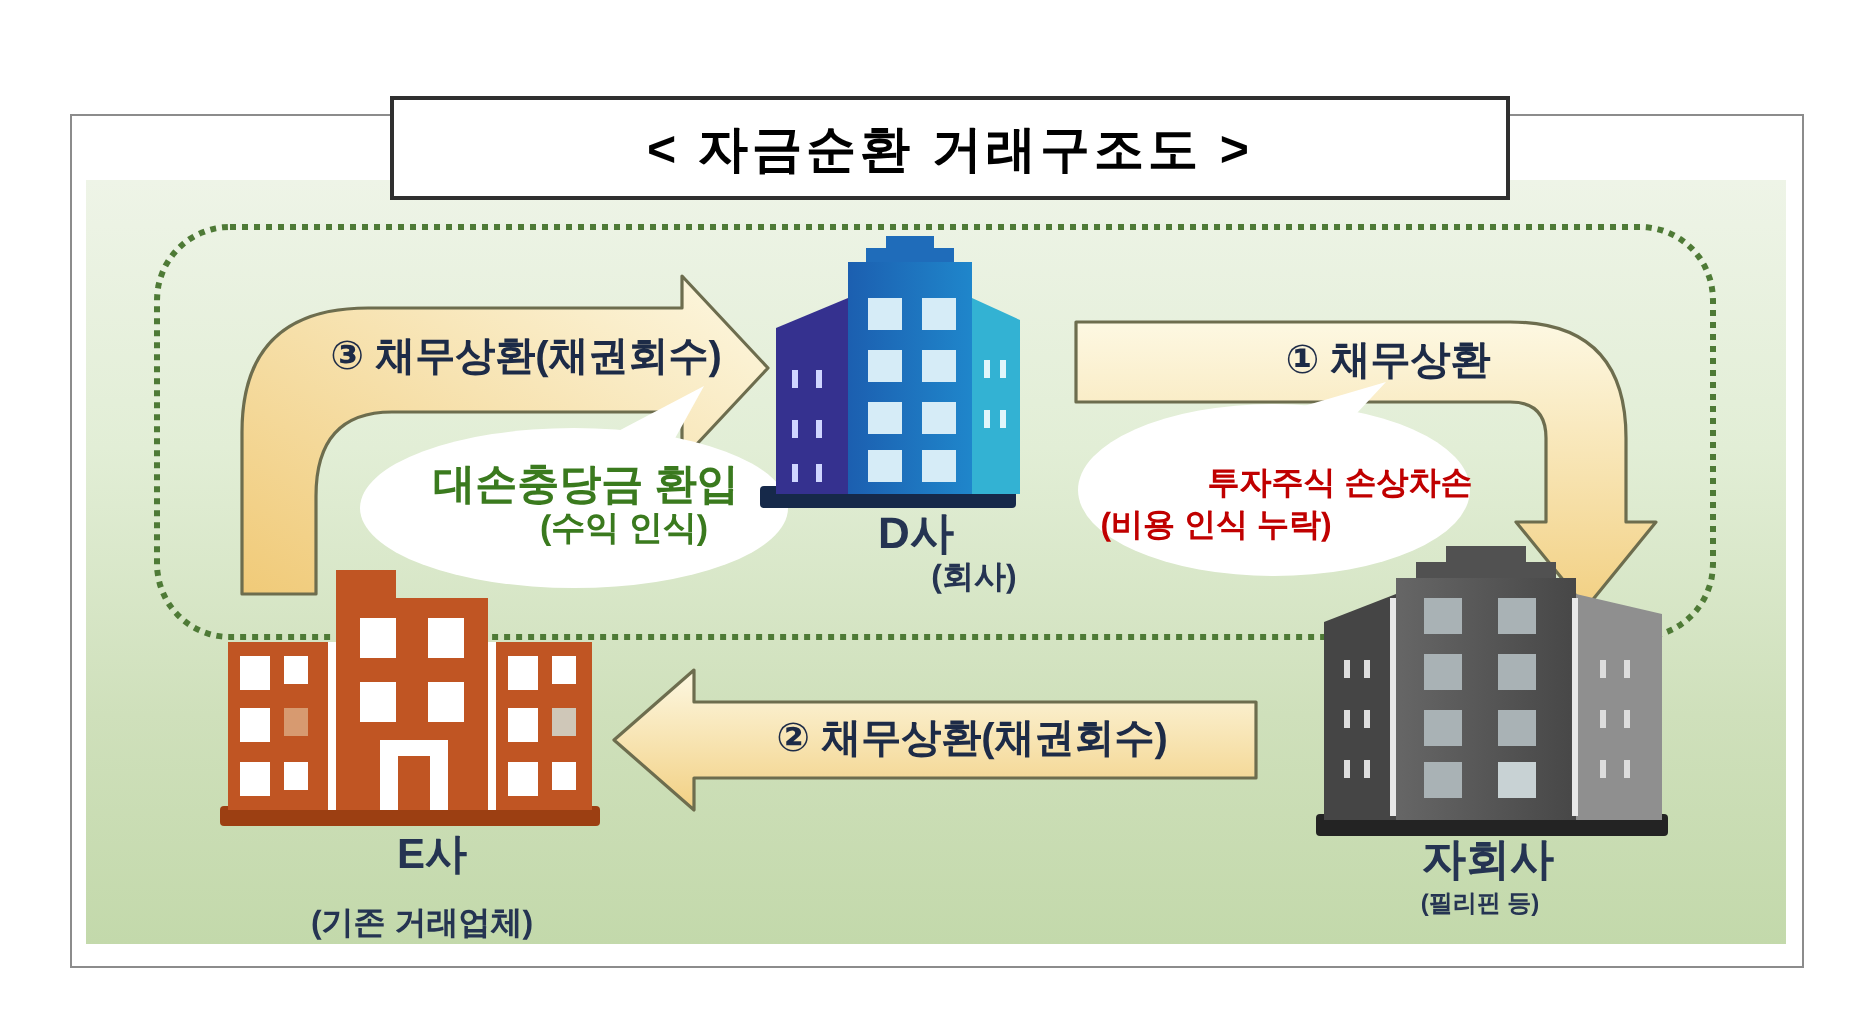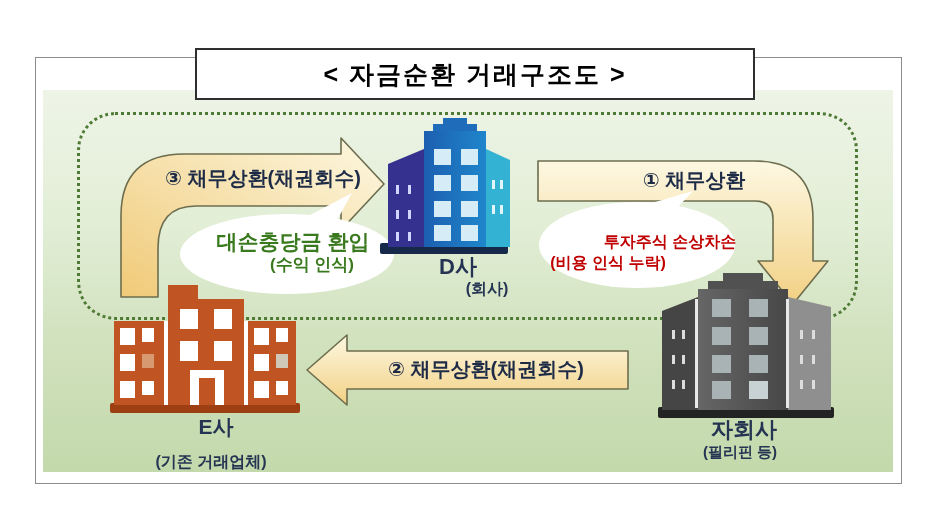--- a/index.html
+++ b/index.html
@@ -180,21 +180,21 @@
   <div class="lbl green-lbl" style="left:293px;top:242px;font-size:21px;">대손충당금 환입</div>
   <div class="lbl green-lbl" style="left:312px;top:264px;font-size:17px;text-align:right;">(수익 인식)</div>
 
   <div class="lbl red-lbl" style="left:634px;top:242px;font-size:16px;margin-left:36px;">투자주식 손상차손</div>
   <div class="lbl red-lbl" style="left:608px;top:263px;font-size:16px;">(비용 인식 누락)</div>
 
   <div class="lbl navy-lbl" style="left:458px;top:267px;font-size:22px;">D사</div>
   <div class="lbl navy-lbl" style="left:458px;top:289px;font-size:16px;margin-left:29px;">(회사)</div>
 
   <div class="lbl navy-lbl" style="left:744px;top:430px;font-size:22px;">자회사</div>
-  <div class="lbl navy-lbl" style="left:740px;top:452px;font-size:15px;text-align:center;">(필리핀 등)</div>
+  <div class="lbl navy-lbl" style="left:740px;top:452px;font-size:12px;text-align:center;">(필리핀 등)</div>
 
   <div class="lbl navy-lbl" style="left:216px;top:427px;font-size:21px;">E사</div>
   <div class="lbl navy-lbl" style="left:211px;top:450px;font-size:16px;margin-top:12px;">(기존 거래업체)</div>
 
   <div class="title-box">
     <span>&lt; 자금순환 거래구조도 &gt;</span>
   </div>
 
 </div>
 

